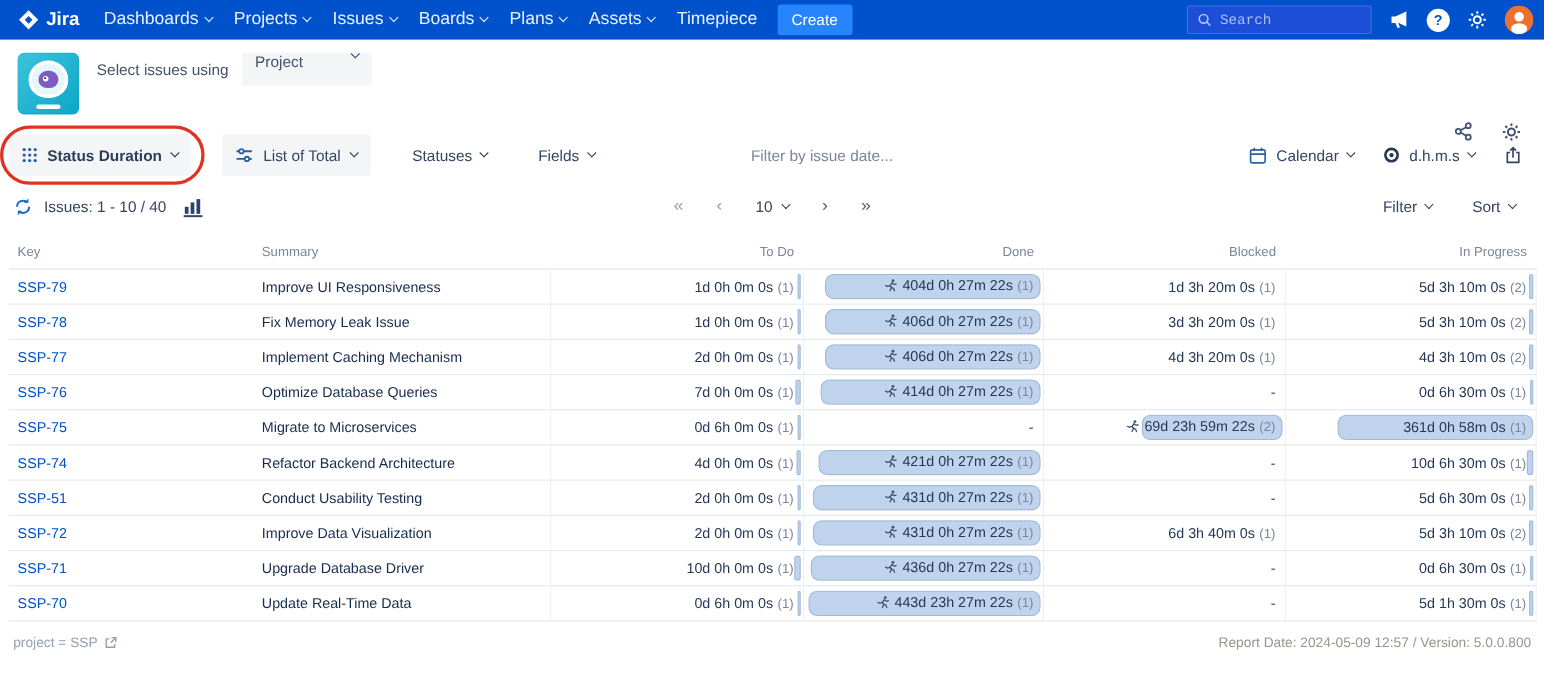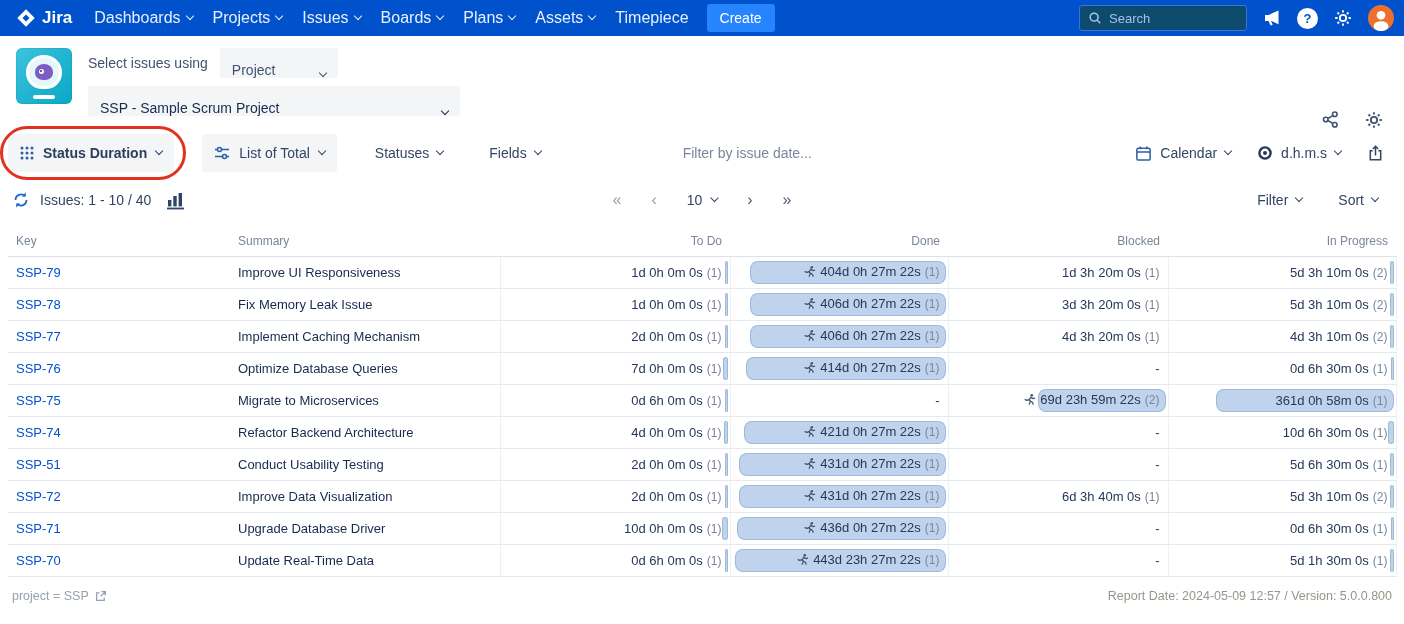--- a/index.html
+++ b/index.html
@@ -11,21 +11,21 @@
   .brand { display:flex; align-items:center; gap:6px; margin:0 12px 0 6px; color:#fff;
     font-size:17px; font-weight:700; cursor:pointer; }
   .nav-item { display:flex; align-items:center; gap:6px; color:#E9F0FC; font-size:16px;
     padding:0 10px; height:36px; cursor:pointer; white-space:nowrap; }
   .chev { display:inline-block; width:6px; height:6px; border-right:1.6px solid currentColor;
     border-bottom:1.6px solid currentColor; transform:rotate(45deg); position:relative; top:-2px; }
   .create-btn { background:#2684FF; color:#fff; border:none; border-radius:3px; font-size:14px;
     padding:6px 13px; margin-left:8px; cursor:pointer; font-family:inherit; }
   .nav-right { margin-left:auto; display:flex; align-items:center; gap:15px; }
   .search-box { display:flex; align-items:center; gap:7px; width:168px; height:26px;
-    background:#0c4a6e; border:1px solid #3C74D6; border-radius:3px; padding:0 8px; }
+    background:#1d4ed8; border:1px solid #3C74D6; border-radius:3px; padding:0 8px;font-family:Liberation Mono, monospace; }
   .search-box input { background:transparent; border:none; outline:none; color:#D6E1F7;
     font-size:13px; width:120px; font-family:inherit; }
   .search-box input::placeholder { color:#A9C0EE; }
   .help-badge { width:21px; height:21px; border-radius:50%; background:#fff; color:#0052CC;
     font-size:13px; font-weight:700; display:flex; align-items:center; justify-content:center; cursor:pointer; }
   .nav-icon { cursor:pointer; display:flex; align-items:center; }
   .avatar { cursor:pointer; display:flex; }
 
   
   .app-header { display:flex; padding:12px 16px 4px; position:relative; }
@@ -35,21 +35,21 @@
     border-radius:50% 50% 46% 46%; background:#E6F7FB; border:3px solid #fff; }
   .app-icon .creature { position:absolute; left:19px; top:16px; width:18px; height:16px;
     border-radius:50% 50% 44% 44%; background:#7E5CC6; }
   .app-icon .eye { position:absolute; width:5px; height:5px; border-radius:50%; background:#fff; top:21px; }
   .app-icon .eye.l { left:23px; }
   .app-icon .pupil { position:absolute; width:2px; height:2px; border-radius:50%; background:#333; top:22px; left:24px; }
   .app-icon .base { position:absolute; left:17px; bottom:5px; width:22px; height:4px; background:#fff; border-radius:2px; }
   .controls { margin-left:16px; display:flex; flex-direction:column; gap:8px; }
   .row1 { display:flex; align-items:center; gap:12px; height:30px; }
   .select-label { font-size:14px; color:#42526E; }
-  .dd { background:#F4F5F7; border-radius:3px; display:flex; align-items:flex-end;
+  .dd { background:#F4F5F7; border-radius:3px; display:flex; align-items:flex-start;
     justify-content:space-between; padding:0 12px; height:30px; font-size:14px; color:#42526E; cursor:pointer; }
   .mode-dd { width:118px; }
   .big-dd { width:372px; color:#172B4D; }
   .header-icons { position:absolute; right:20px; top:74px; display:flex; gap:24px; }
   .header-icons > * { cursor:pointer; }
 
   
   .toolbar { display:flex; align-items:center; padding:0 8px; margin-top:10px; height:46px; position:relative; }
   .btn-gray { display:flex; align-items:center; gap:9px; background:#F4F5F7; border-radius:3px;
     padding:0 12px; height:38px; font-size:14px; font-weight:600; color:#2C3E5D; cursor:pointer; white-space:nowrap; }
@@ -178,24 +178,20 @@
     <div class="pupil"></div>
     <div class="base"></div>
   </div>
   <div class="controls">
     <div class="row1">
       <span class="select-label">Select issues using</span>
       <div class="dd mode-dd">
         <span>Project</span>
         <span class="chev"></span>
       </div>
-    </div>
-    <div class="dd big-dd">
-      <span>SSP - Sample Scrum Project</span>
-      <span class="chev"></span>
     </div>
   </div>
   <div class="header-icons">
     <span>
       <svg width="19" height="19" viewBox="0 0 20 20">
           <g fill="none" stroke="#42526E" stroke-width="1.7">
         <circle cx="5" cy="10" r="2.4"></circle>
             <circle cx="14.5" cy="4.5" r="2.4"></circle>
             <circle cx="14.5" cy="15.5" r="2.4"></circle>
         <path d="M7.2 8.9l5.2-3M7.2 11.1l5.2 3"></path>

